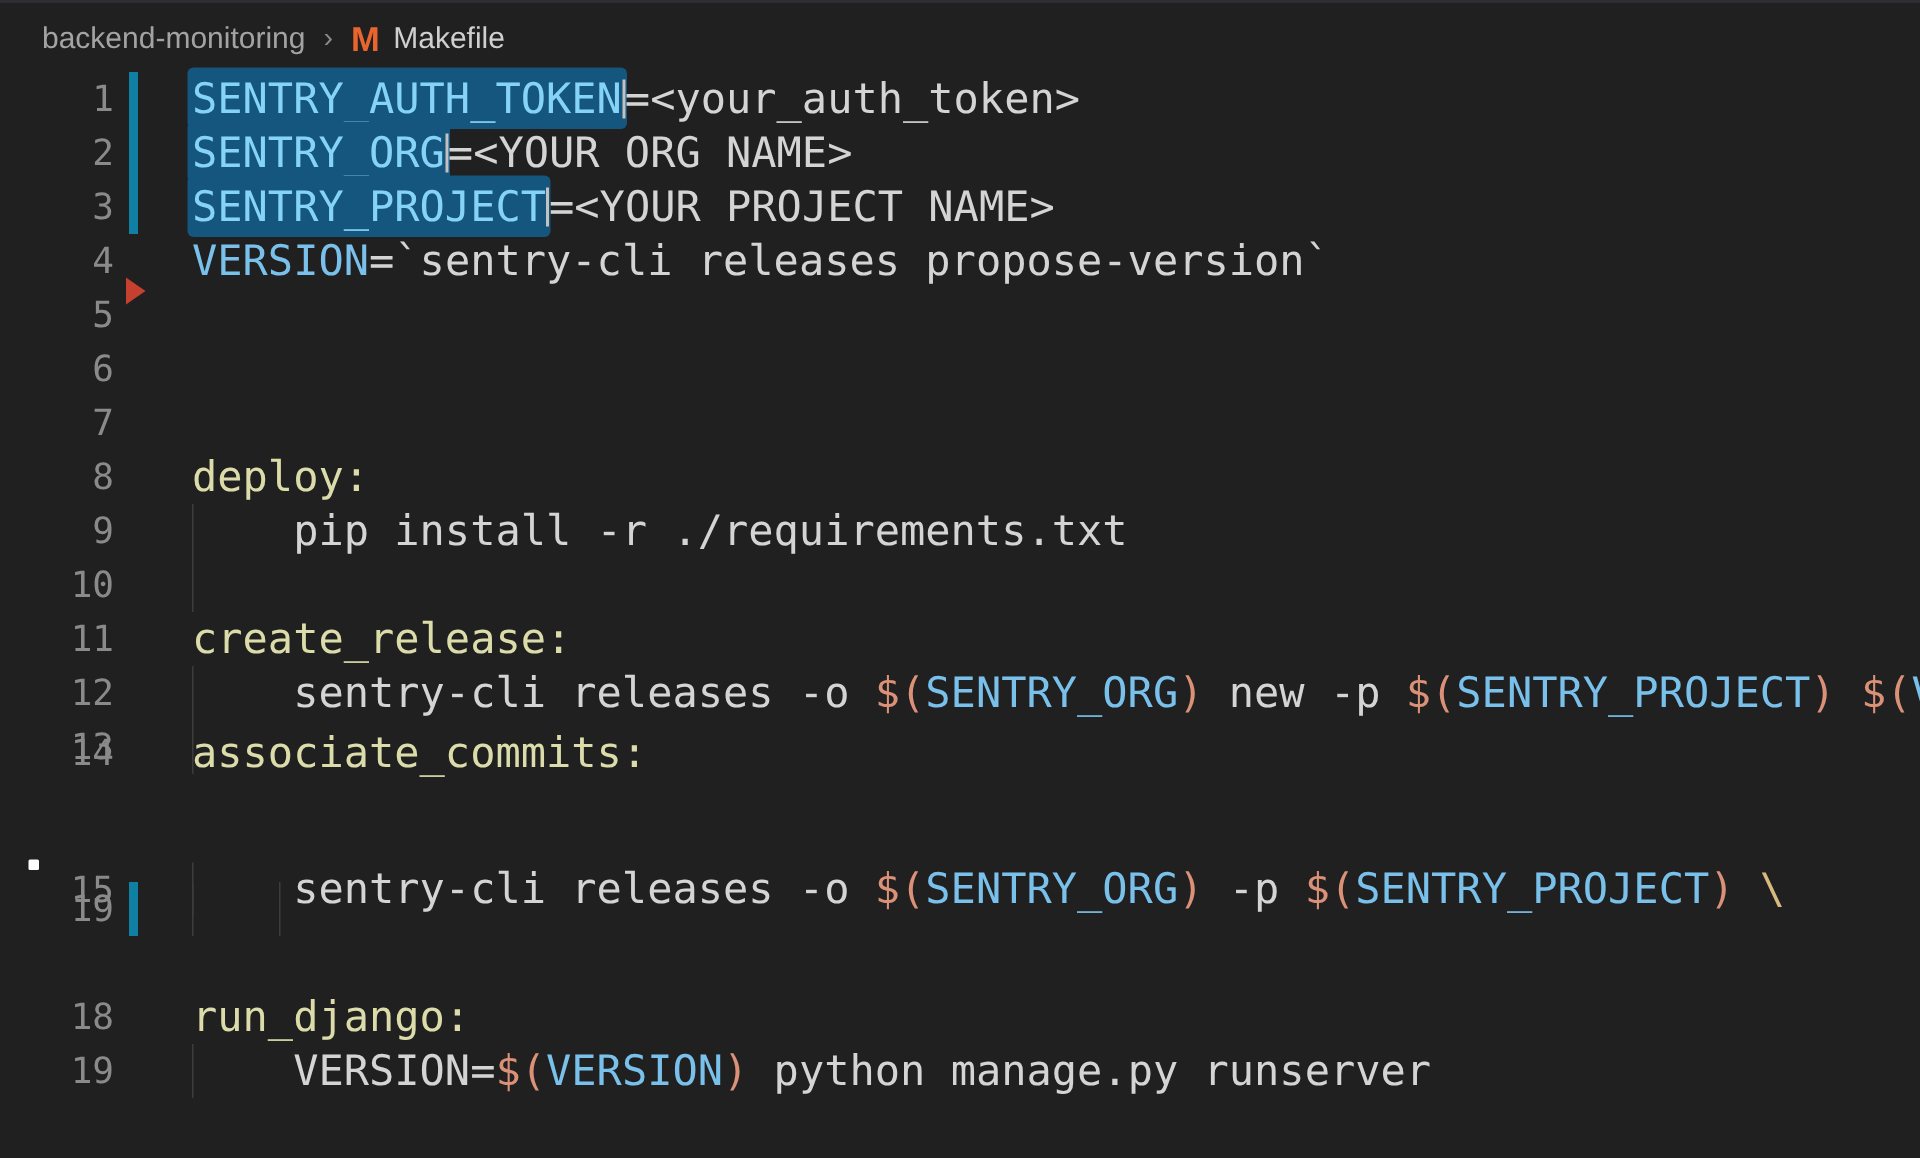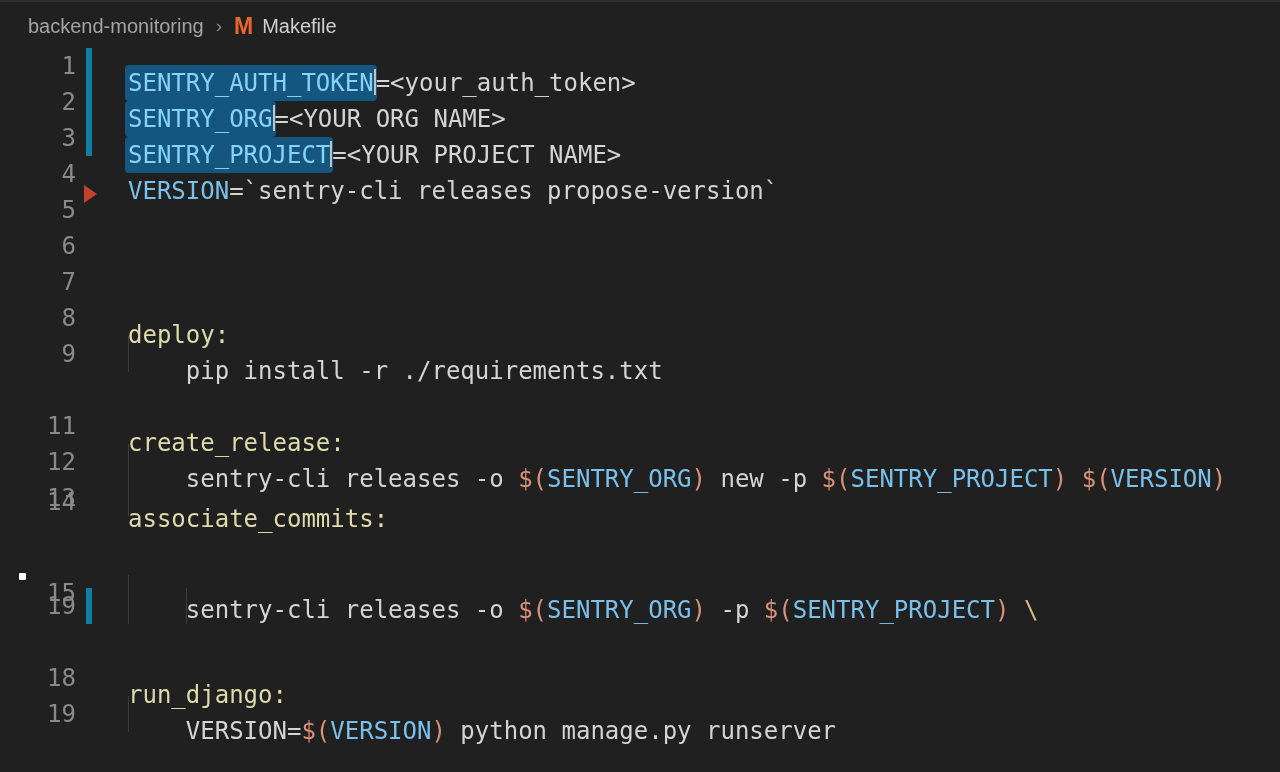--- a/index.html
+++ b/index.html
@@ -26,21 +26,21 @@
   .editor{position:absolute;top:0;left:0;width:1280px;height:772px}
   .line{position:absolute;left:0;width:1280px;height:36px}
   .num{
     position:absolute;left:0;top:0;width:76px;text-align:right;
     font-size:24px;line-height:36px;color:var(--lineno);
   }
   .mod-bar{position:absolute;left:86px;top:0;width:6px;height:36px;background:var(--mod)}
   .guide{position:absolute;top:0;width:1px;height:36px;background:var(--guide)}
   .code{
     position:absolute;left:128px;top:0;white-space:pre;
-    font-size:24px;line-height:36px;color:var(--plain);margin-top:17px;
+    font-size:28px;line-height:36px;color:var(--plain);
   }
   .seg-plain{color:var(--plain)}
   .seg-target{color:var(--target)}
   .seg-var{color:var(--var)}
   .seg-punct{color:var(--punct)}
   .seg-esc{color:var(--esc)}
   .seg-sel{
     color:var(--selfg);background:var(--selbg);border-radius:4px;
     padding:4px 3px;margin:0 -3px;
   }
@@ -103,20 +103,25 @@
     </div>
     <div class="line" style="top: 300px;">
       <span class="num">8</span>
       <span class="code"><span class="seg-target">deploy:</span></span>
     </div>
     <div class="line" style="top: 336px;">
       <span class="num">9</span>
       <span class="guide" style="left: 128px;"></span>
       <span class="code"><span class="seg-plain">    pip install -r ./requirements.txt</span></span>
     </div>
+    <div class="line" style="top: 372px;">
+      <span class="num">10</span>
+      <span class="guide" style="left: 128px;"></span>
+      <span class="code"></span>
+    </div>
     <div class="line" style="top: 408px;">
       <span class="num">11</span>
       <span class="code"><span class="seg-target">create_release:</span></span>
     </div>
     <div class="line" style="top: 444px;">
       <span class="num">12</span>
       <span class="guide" style="left: 128px;"></span>
       <span class="code"><span class="seg-plain">    sentry-cli releases -o </span><span class="seg-punct">$(</span><span class="seg-var">SENTRY_ORG</span><span class="seg-punct">)</span><span class="seg-plain"> new -p </span><span class="seg-punct">$(</span><span class="seg-var">SENTRY_PROJECT</span><span class="seg-punct">)</span><span class="seg-plain"> </span><span class="seg-punct">$(</span><span class="seg-var">VERSION</span><span class="seg-punct">)</span></span>
     </div>
     <div class="line" style="top: 480px;">

